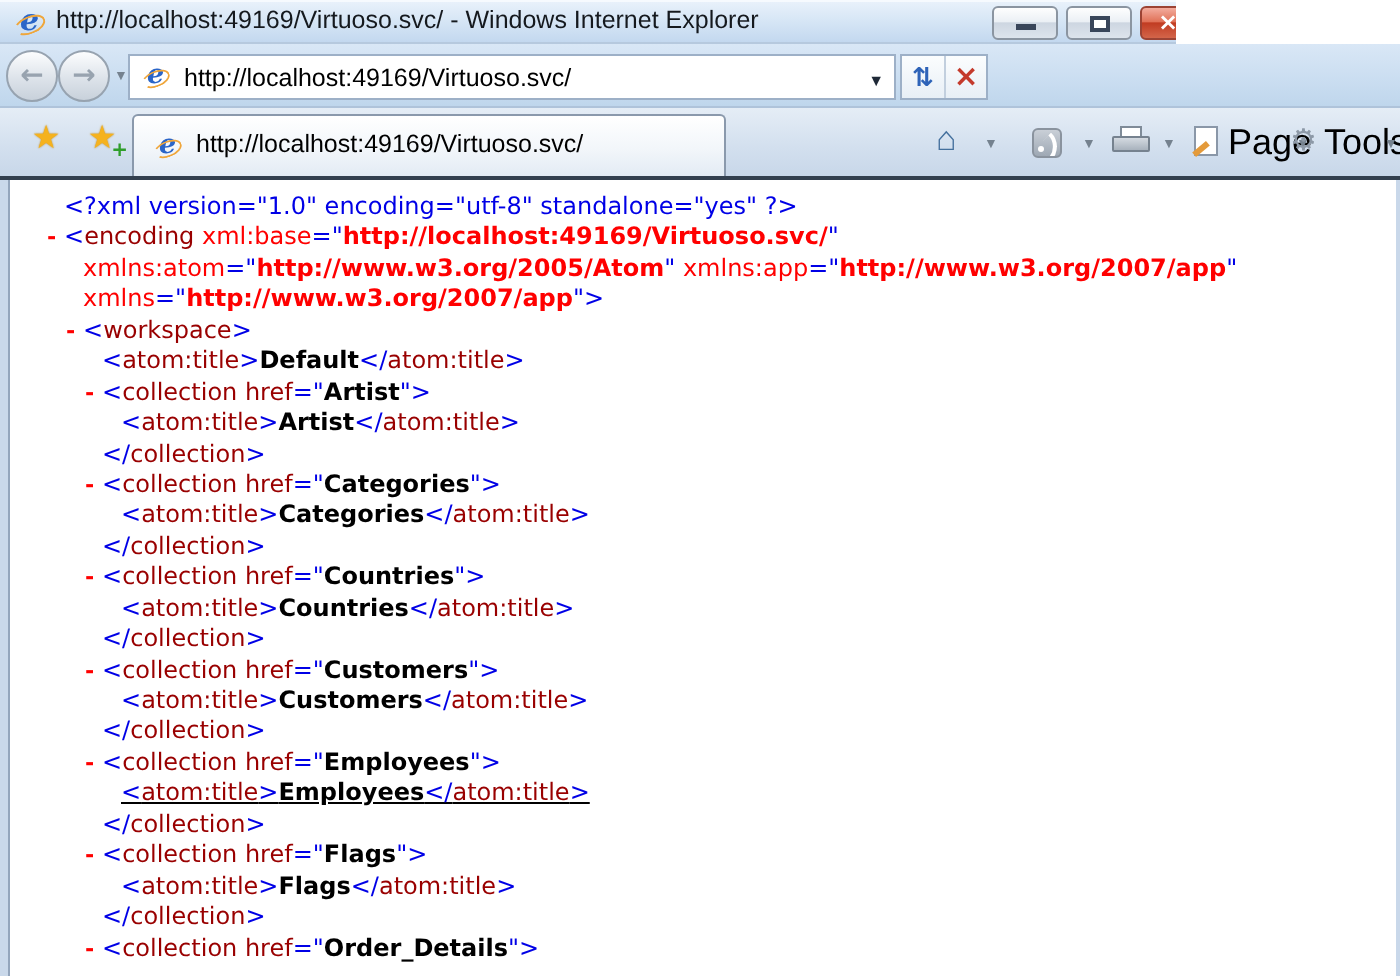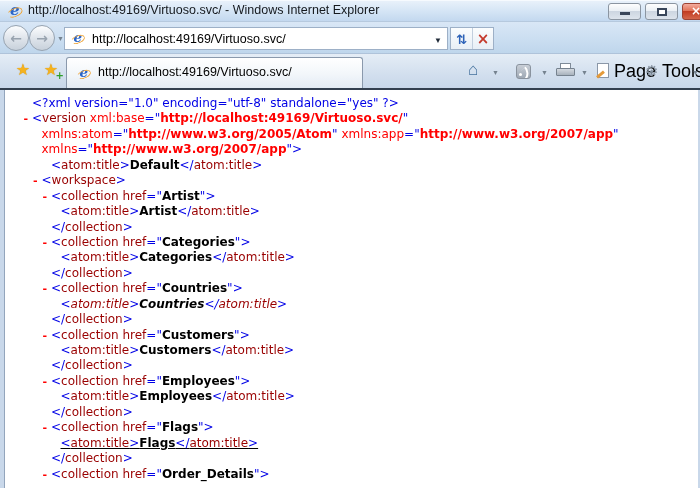--- a/index.html
+++ b/index.html
@@ -1,21 +1,21 @@
 <!DOCTYPE html>
 <html><head>
 <meta charset="utf-8">
 <style>
   * { box-sizing: border-box; margin: 0; padding: 0; }
   html,body { width:700px; height:488px; overflow:hidden; background:#fff;
               font-family:"Liberation Sans", sans-serif; }
   #window { position:relative; width:700px; height:488px; overflow:hidden; background:#fff; }
 
   
-  #titlebar { position:absolute; left:0; top:0; width:700px; height:22px; overflow:hidden;
+  #titlebar { position:absolute; left:0; top:0; width:588px; height:22px; overflow:hidden;
     background:linear-gradient(#EAF2FB, #D8E7F6 45%, #C3D8EF);
     box-shadow:inset 0 1px 0 #F6FAFE; border-bottom:1px solid #B6C9DE; }
   .ie-logo { position:relative; display:inline-block; width:16px; height:16px; }
   .ie-logo::before { content:"e"; position:absolute; left:3px; top:-3px;
     font:bold 15px "DejaVu Serif", serif; font-style:italic; color:#2A65C8; }
   .ie-logo::after { content:""; position:absolute; left:0; top:4px; width:14px; height:7px;
     border:1.5px solid #EFA63B; border-left-color:transparent; border-radius:50%;
     transform:rotate(-22deg); }
   #titlebar .ie-logo { position:absolute; left:7px; top:4px; }
   #title-text { position:absolute; left:28px; top:0; line-height:21px; font-size:12.5px; color:#15191E; white-space:nowrap; }
@@ -171,40 +171,40 @@
     <div class="cmd-item" id="tools-btn"><span class="gear">⚙</span></div>
     <span class="cmd-label" id="tools-label">Tools</span>
     <span class="mini-chevron cmd-item" id="tools-chevron">▼</span>
   </div>
 
   <div id="chrome-sep"></div>
 
   <div id="content">
     <div id="xml-doc">
         <div class="xline" style="padding-left: 16px;"><span class="seg-m">&lt;?xml version="1.0" encoding="utf-8" standalone="yes" ?&gt;</span></div>
-        <div class="xline" style="padding-left: 16px;"><span class="dash">-</span><span class="seg-m">&lt;</span><span class="seg-t">version</span><span class="seg-n"> xml:base</span><span class="seg-m">="</span><span class="seg-N">http://localhost:49169/Virtuoso.svc/</span><span class="seg-m">"</span></div>
+        <div class="xline" style="padding-left: 16px;"><span class="dash">-</span><span class="seg-m">&lt;</span><span class="seg-t">encoding</span><span class="seg-n"> xml:base</span><span class="seg-m">="</span><span class="seg-N">http://localhost:49169/Virtuoso.svc/</span><span class="seg-m">"</span></div>
         <div class="xline" style="padding-left: 25.5px;"><span class="seg-n">xmlns:atom</span><span class="seg-m">="</span><span class="seg-N">http://www.w3.org/2005/Atom</span><span class="seg-m">" </span><span class="seg-n">xmlns:app</span><span class="seg-m">="</span><span class="seg-N">http://www.w3.org/2007/app</span><span class="seg-m">"</span></div>
         <div class="xline" style="padding-left: 25.5px;"><span class="seg-n">xmlns</span><span class="seg-m">="</span><span class="seg-N">http://www.w3.org/2007/app</span><span class="seg-m">"&gt;</span></div>
+        <div class="xline" style="padding-left: 25.5px;"><span class="dash">-</span><span class="seg-m">&lt;</span><span class="seg-t">workspace</span><span class="seg-m">&gt;</span></div>
         <div class="xline" style="padding-left: 35px;"><span class="seg-m">&lt;</span><span class="seg-t">atom:title</span><span class="seg-m">&gt;</span><span class="seg-B">Default</span><span class="seg-m">&lt;/</span><span class="seg-t">atom:title</span><span class="seg-m">&gt;</span></div>
-        <div class="xline" style="padding-left: 25.5px;"><span class="dash">-</span><span class="seg-m">&lt;</span><span class="seg-t">workspace</span><span class="seg-m">&gt;</span></div>
         <div class="xline" style="padding-left: 35px;"><span class="dash">-</span><span class="seg-m">&lt;</span><span class="seg-t">collection</span><span class="seg-t"> href</span><span class="seg-m">="</span><span class="seg-B">Artist</span><span class="seg-m">"&gt;</span></div>
         <div class="xline" style="padding-left: 44.5px;"><span class="seg-m">&lt;</span><span class="seg-t">atom:title</span><span class="seg-m">&gt;</span><span class="seg-B">Artist</span><span class="seg-m">&lt;/</span><span class="seg-t">atom:title</span><span class="seg-m">&gt;</span></div>
         <div class="xline" style="padding-left: 35px;"><span class="seg-m">&lt;/</span><span class="seg-t">collection</span><span class="seg-m">&gt;</span></div>
         <div class="xline" style="padding-left: 35px;"><span class="dash">-</span><span class="seg-m">&lt;</span><span class="seg-t">collection</span><span class="seg-t"> href</span><span class="seg-m">="</span><span class="seg-B">Categories</span><span class="seg-m">"&gt;</span></div>
         <div class="xline" style="padding-left: 44.5px;"><span class="seg-m">&lt;</span><span class="seg-t">atom:title</span><span class="seg-m">&gt;</span><span class="seg-B">Categories</span><span class="seg-m">&lt;/</span><span class="seg-t">atom:title</span><span class="seg-m">&gt;</span></div>
         <div class="xline" style="padding-left: 35px;"><span class="seg-m">&lt;/</span><span class="seg-t">collection</span><span class="seg-m">&gt;</span></div>
         <div class="xline" style="padding-left: 35px;"><span class="dash">-</span><span class="seg-m">&lt;</span><span class="seg-t">collection</span><span class="seg-t"> href</span><span class="seg-m">="</span><span class="seg-B">Countries</span><span class="seg-m">"&gt;</span></div>
-        <div class="xline" style="padding-left: 44.5px; font-style: italic;"><span class="seg-m">&lt;</span><span class="seg-t">atom:title</span><span class="seg-m">&gt;</span><span class="seg-B">Countries</span><span class="seg-m">&lt;/</span><span class="seg-t">atom:title</span><span class="seg-m">&gt;</span></div>
+        <div class="xline" style="padding-left: 44.5px;"><span class="seg-m">&lt;</span><span class="seg-t">atom:title</span><span class="seg-m">&gt;</span><span class="seg-B">Countries</span><span class="seg-m">&lt;/</span><span class="seg-t">atom:title</span><span class="seg-m">&gt;</span></div>
         <div class="xline" style="padding-left: 35px;"><span class="seg-m">&lt;/</span><span class="seg-t">collection</span><span class="seg-m">&gt;</span></div>
         <div class="xline" style="padding-left: 35px;"><span class="dash">-</span><span class="seg-m">&lt;</span><span class="seg-t">collection</span><span class="seg-t"> href</span><span class="seg-m">="</span><span class="seg-B">Customers</span><span class="seg-m">"&gt;</span></div>
         <div class="xline" style="padding-left: 44.5px;"><span class="seg-m">&lt;</span><span class="seg-t">atom:title</span><span class="seg-m">&gt;</span><span class="seg-B">Customers</span><span class="seg-m">&lt;/</span><span class="seg-t">atom:title</span><span class="seg-m">&gt;</span></div>
         <div class="xline" style="padding-left: 35px;"><span class="seg-m">&lt;/</span><span class="seg-t">collection</span><span class="seg-m">&gt;</span></div>
         <div class="xline" style="padding-left: 35px;"><span class="dash">-</span><span class="seg-m">&lt;</span><span class="seg-t">collection</span><span class="seg-t"> href</span><span class="seg-m">="</span><span class="seg-B">Employees</span><span class="seg-m">"&gt;</span></div>
-        <div class="xline" style="padding-left: 44.5px;"><span class="seg-m">&lt;</span><span class="seg-t">atom:title</span><span class="seg-m">&gt;</span><span class="seg-B">Employees</span><span class="seg-m">&lt;/</span><span class="seg-t">atom:title</span><span class="seg-m">&gt;</span></div>
+        <div class="xline" style="padding-left: 44.5px; text-decoration: underline;"><span class="seg-m">&lt;</span><span class="seg-t">atom:title</span><span class="seg-m">&gt;</span><span class="seg-B">Employees</span><span class="seg-m">&lt;/</span><span class="seg-t">atom:title</span><span class="seg-m">&gt;</span></div>
         <div class="xline" style="padding-left: 35px;"><span class="seg-m">&lt;/</span><span class="seg-t">collection</span><span class="seg-m">&gt;</span></div>
         <div class="xline" style="padding-left: 35px;"><span class="dash">-</span><span class="seg-m">&lt;</span><span class="seg-t">collection</span><span class="seg-t"> href</span><span class="seg-m">="</span><span class="seg-B">Flags</span><span class="seg-m">"&gt;</span></div>
-        <div class="xline" style="padding-left: 44.5px; text-decoration: underline;"><span class="seg-m">&lt;</span><span class="seg-t">atom:title</span><span class="seg-m">&gt;</span><span class="seg-B">Flags</span><span class="seg-m">&lt;/</span><span class="seg-t">atom:title</span><span class="seg-m">&gt;</span></div>
+        <div class="xline" style="padding-left: 44.5px;"><span class="seg-m">&lt;</span><span class="seg-t">atom:title</span><span class="seg-m">&gt;</span><span class="seg-B">Flags</span><span class="seg-m">&lt;/</span><span class="seg-t">atom:title</span><span class="seg-m">&gt;</span></div>
         <div class="xline" style="padding-left: 35px;"><span class="seg-m">&lt;/</span><span class="seg-t">collection</span><span class="seg-m">&gt;</span></div>
         <div class="xline" style="padding-left: 35px;"><span class="dash">-</span><span class="seg-m">&lt;</span><span class="seg-t">collection</span><span class="seg-t"> href</span><span class="seg-m">="</span><span class="seg-B">Order_Details</span><span class="seg-m">"&gt;</span></div>
       </div>
   </div>
 
 </div>
 
 </body></html>

